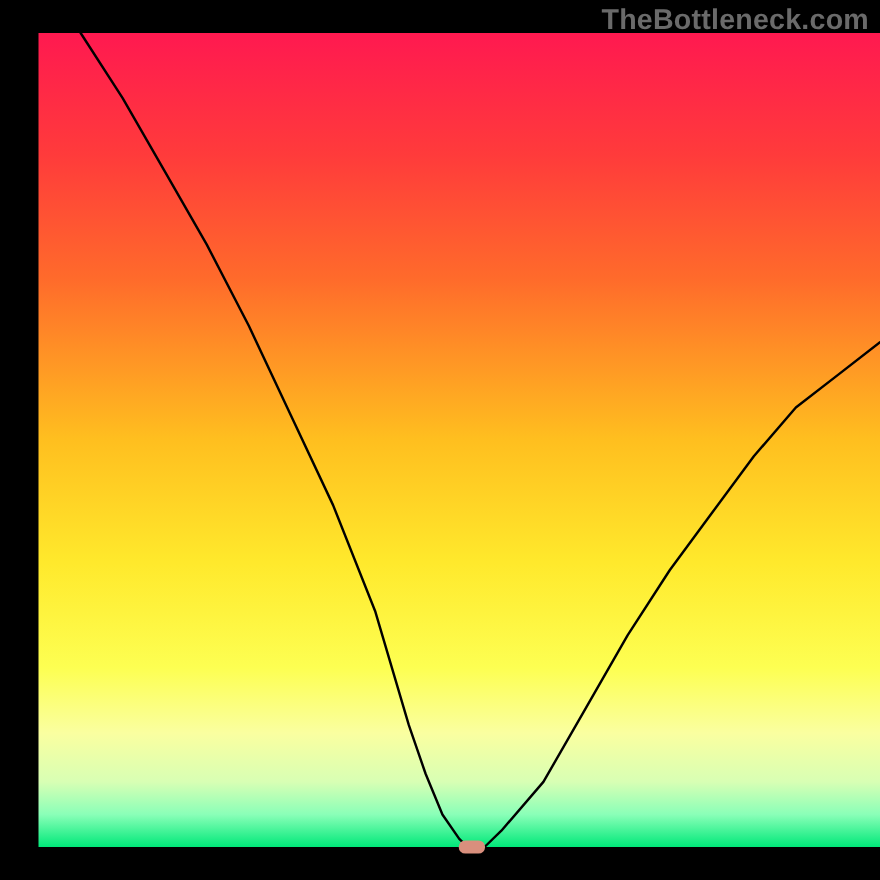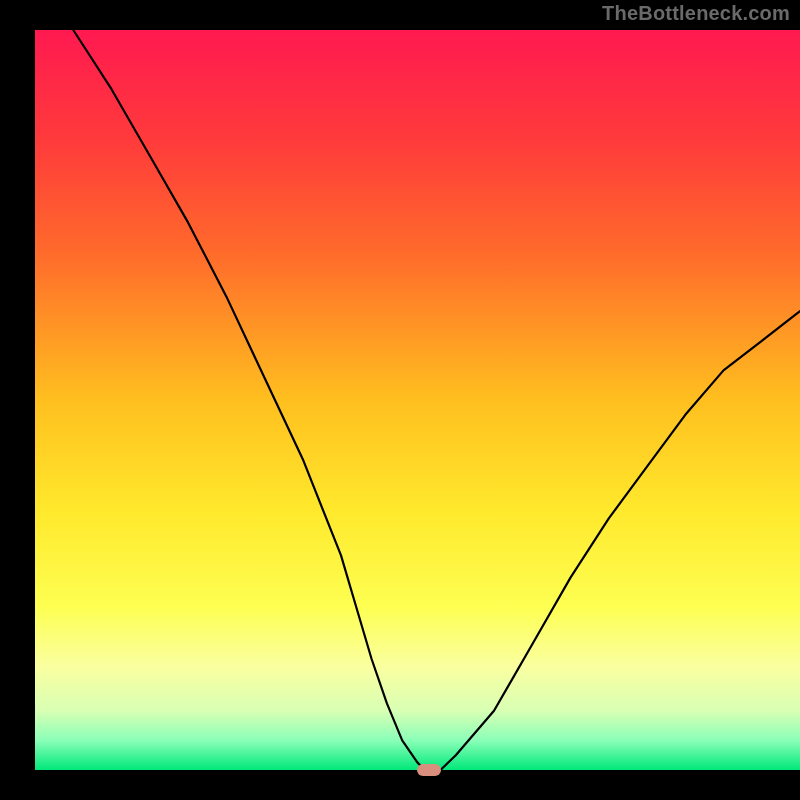--- a/index.html
+++ b/index.html
@@ -17,21 +17,21 @@
     background: #000;
   }
   svg {
     display: block;
   }
   .watermark {
     position: absolute;
     top: 2px;
     right: 10px;
     font-family: Arial, Helvetica, sans-serif;
-    font-size: 20px;
+    font-size: 26px;
     font-weight: bold;
     color: #6a6a6a;
     letter-spacing: 0.2px;
   }
 </style>
 </head>
 <body>
 
 <div class="frame">
   <svg id="chart-svg" width="800" height="800">

